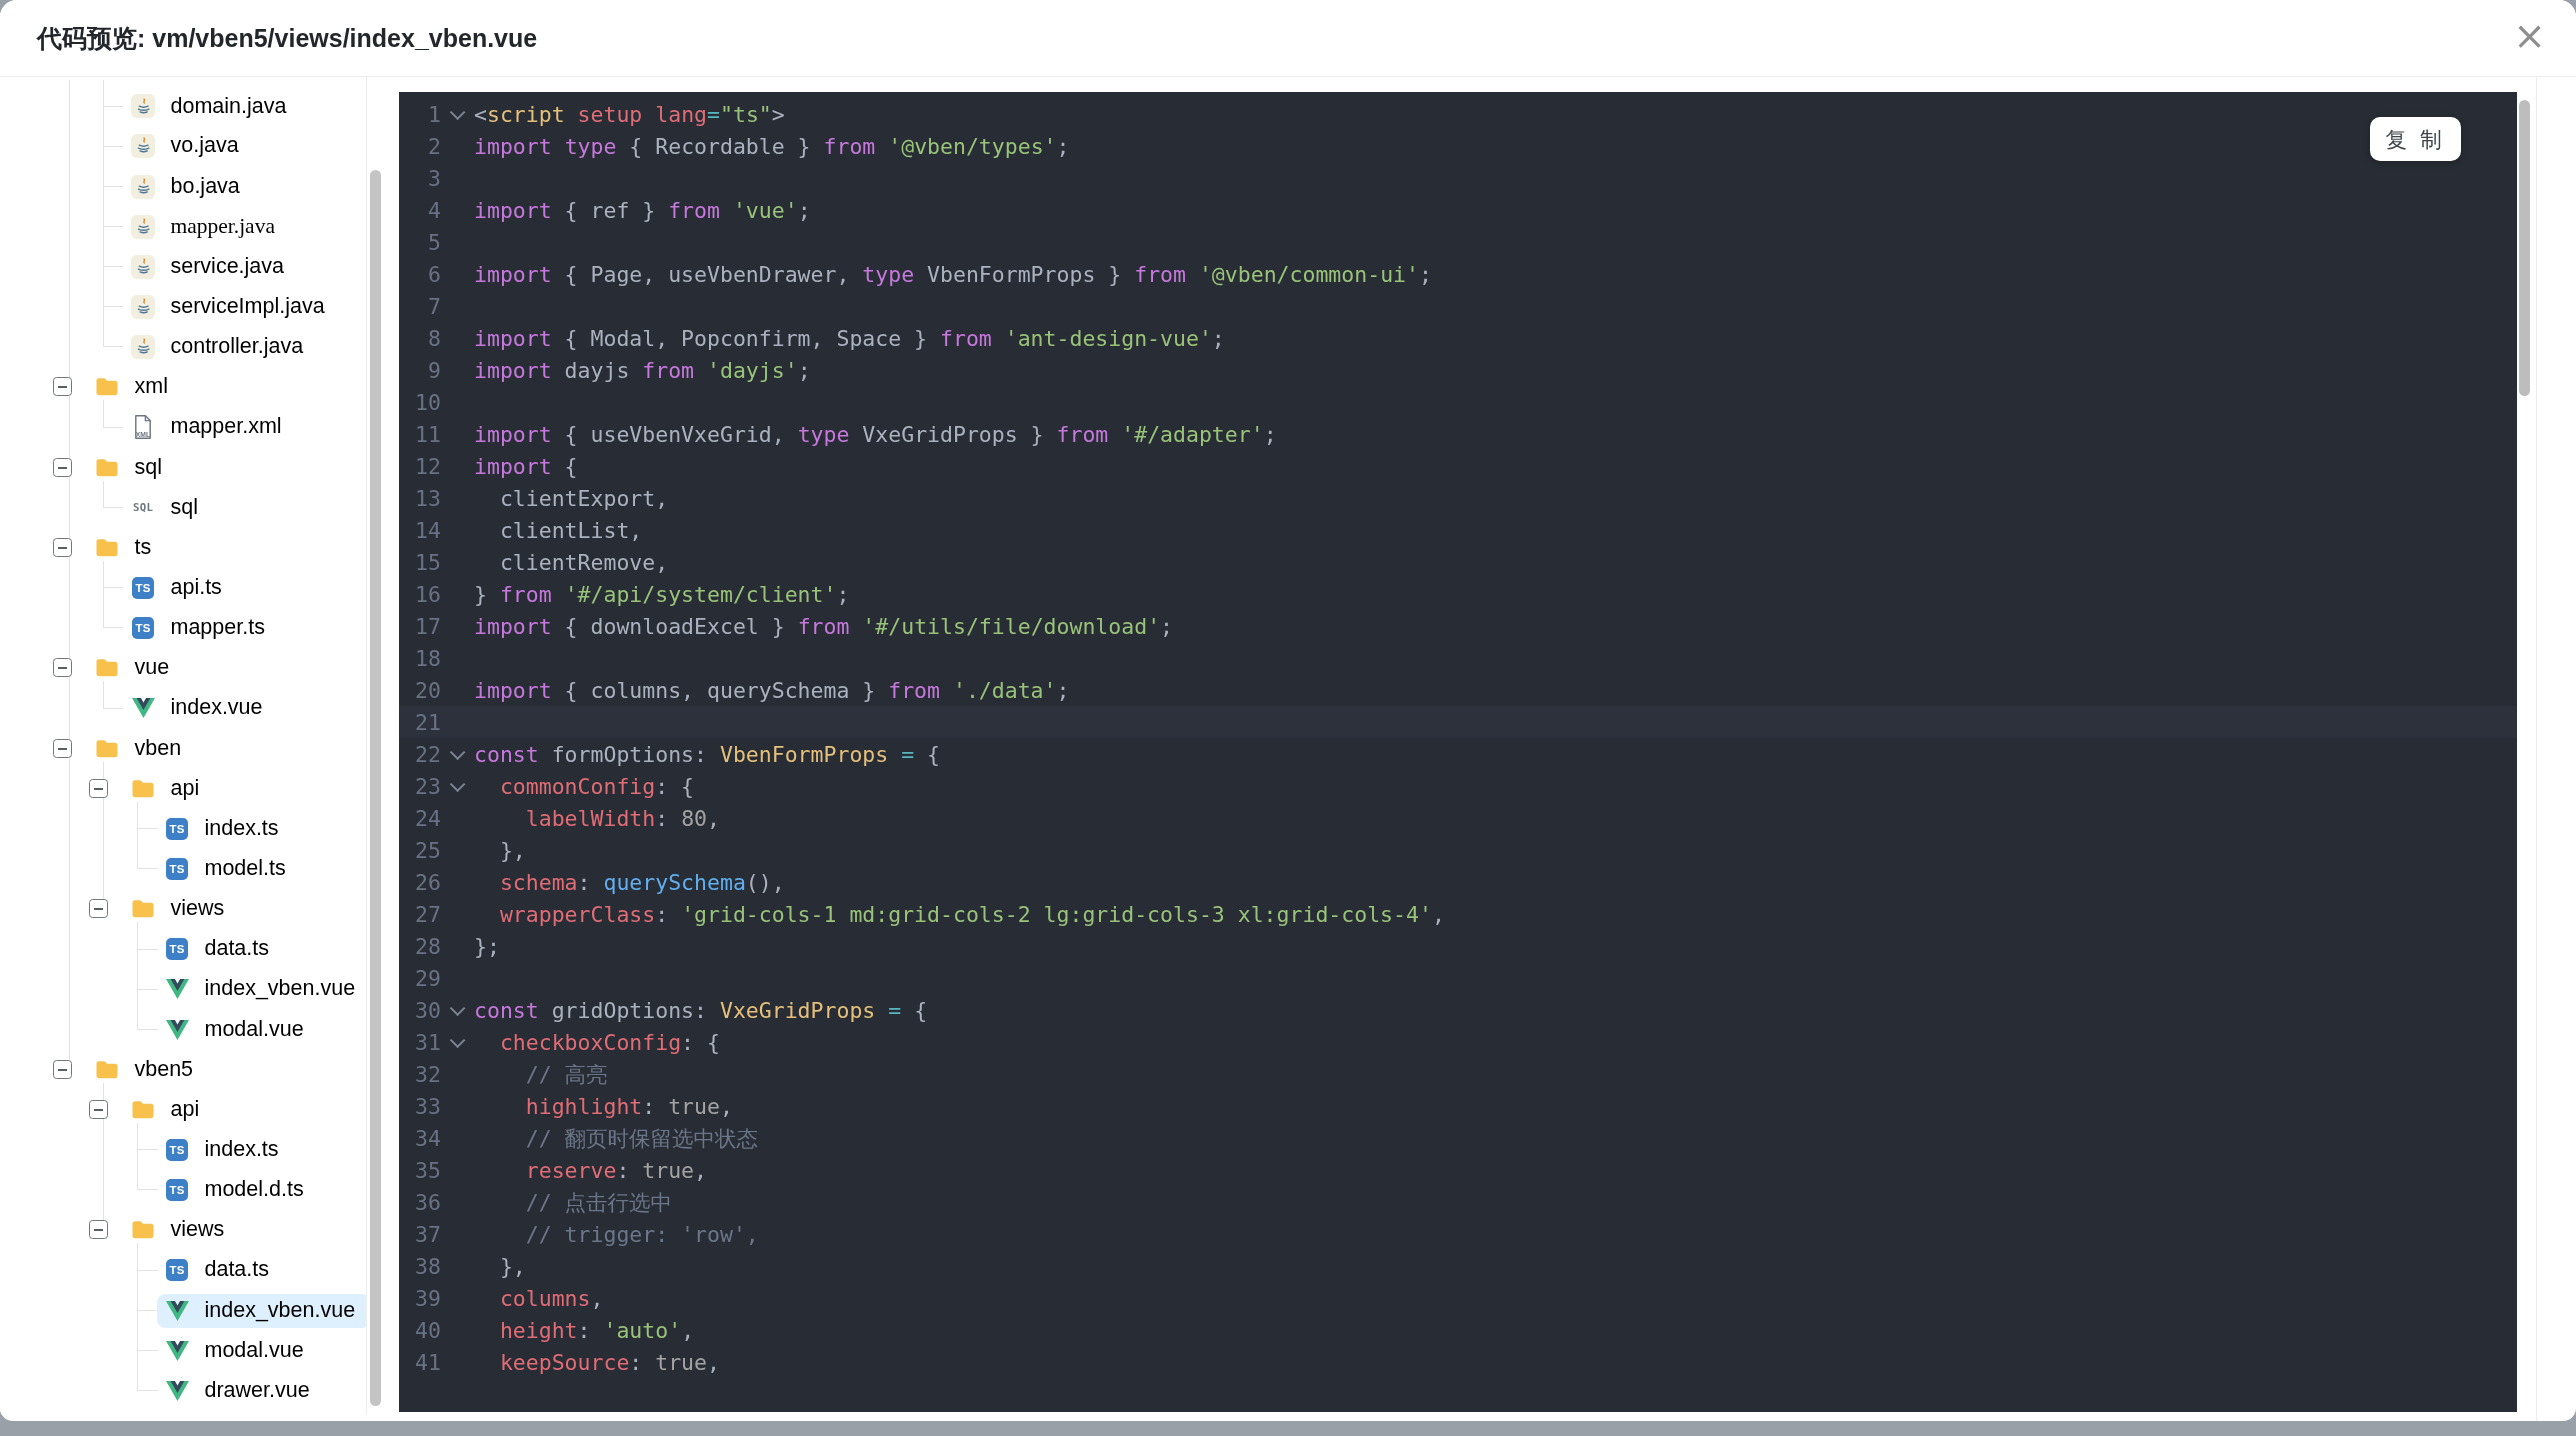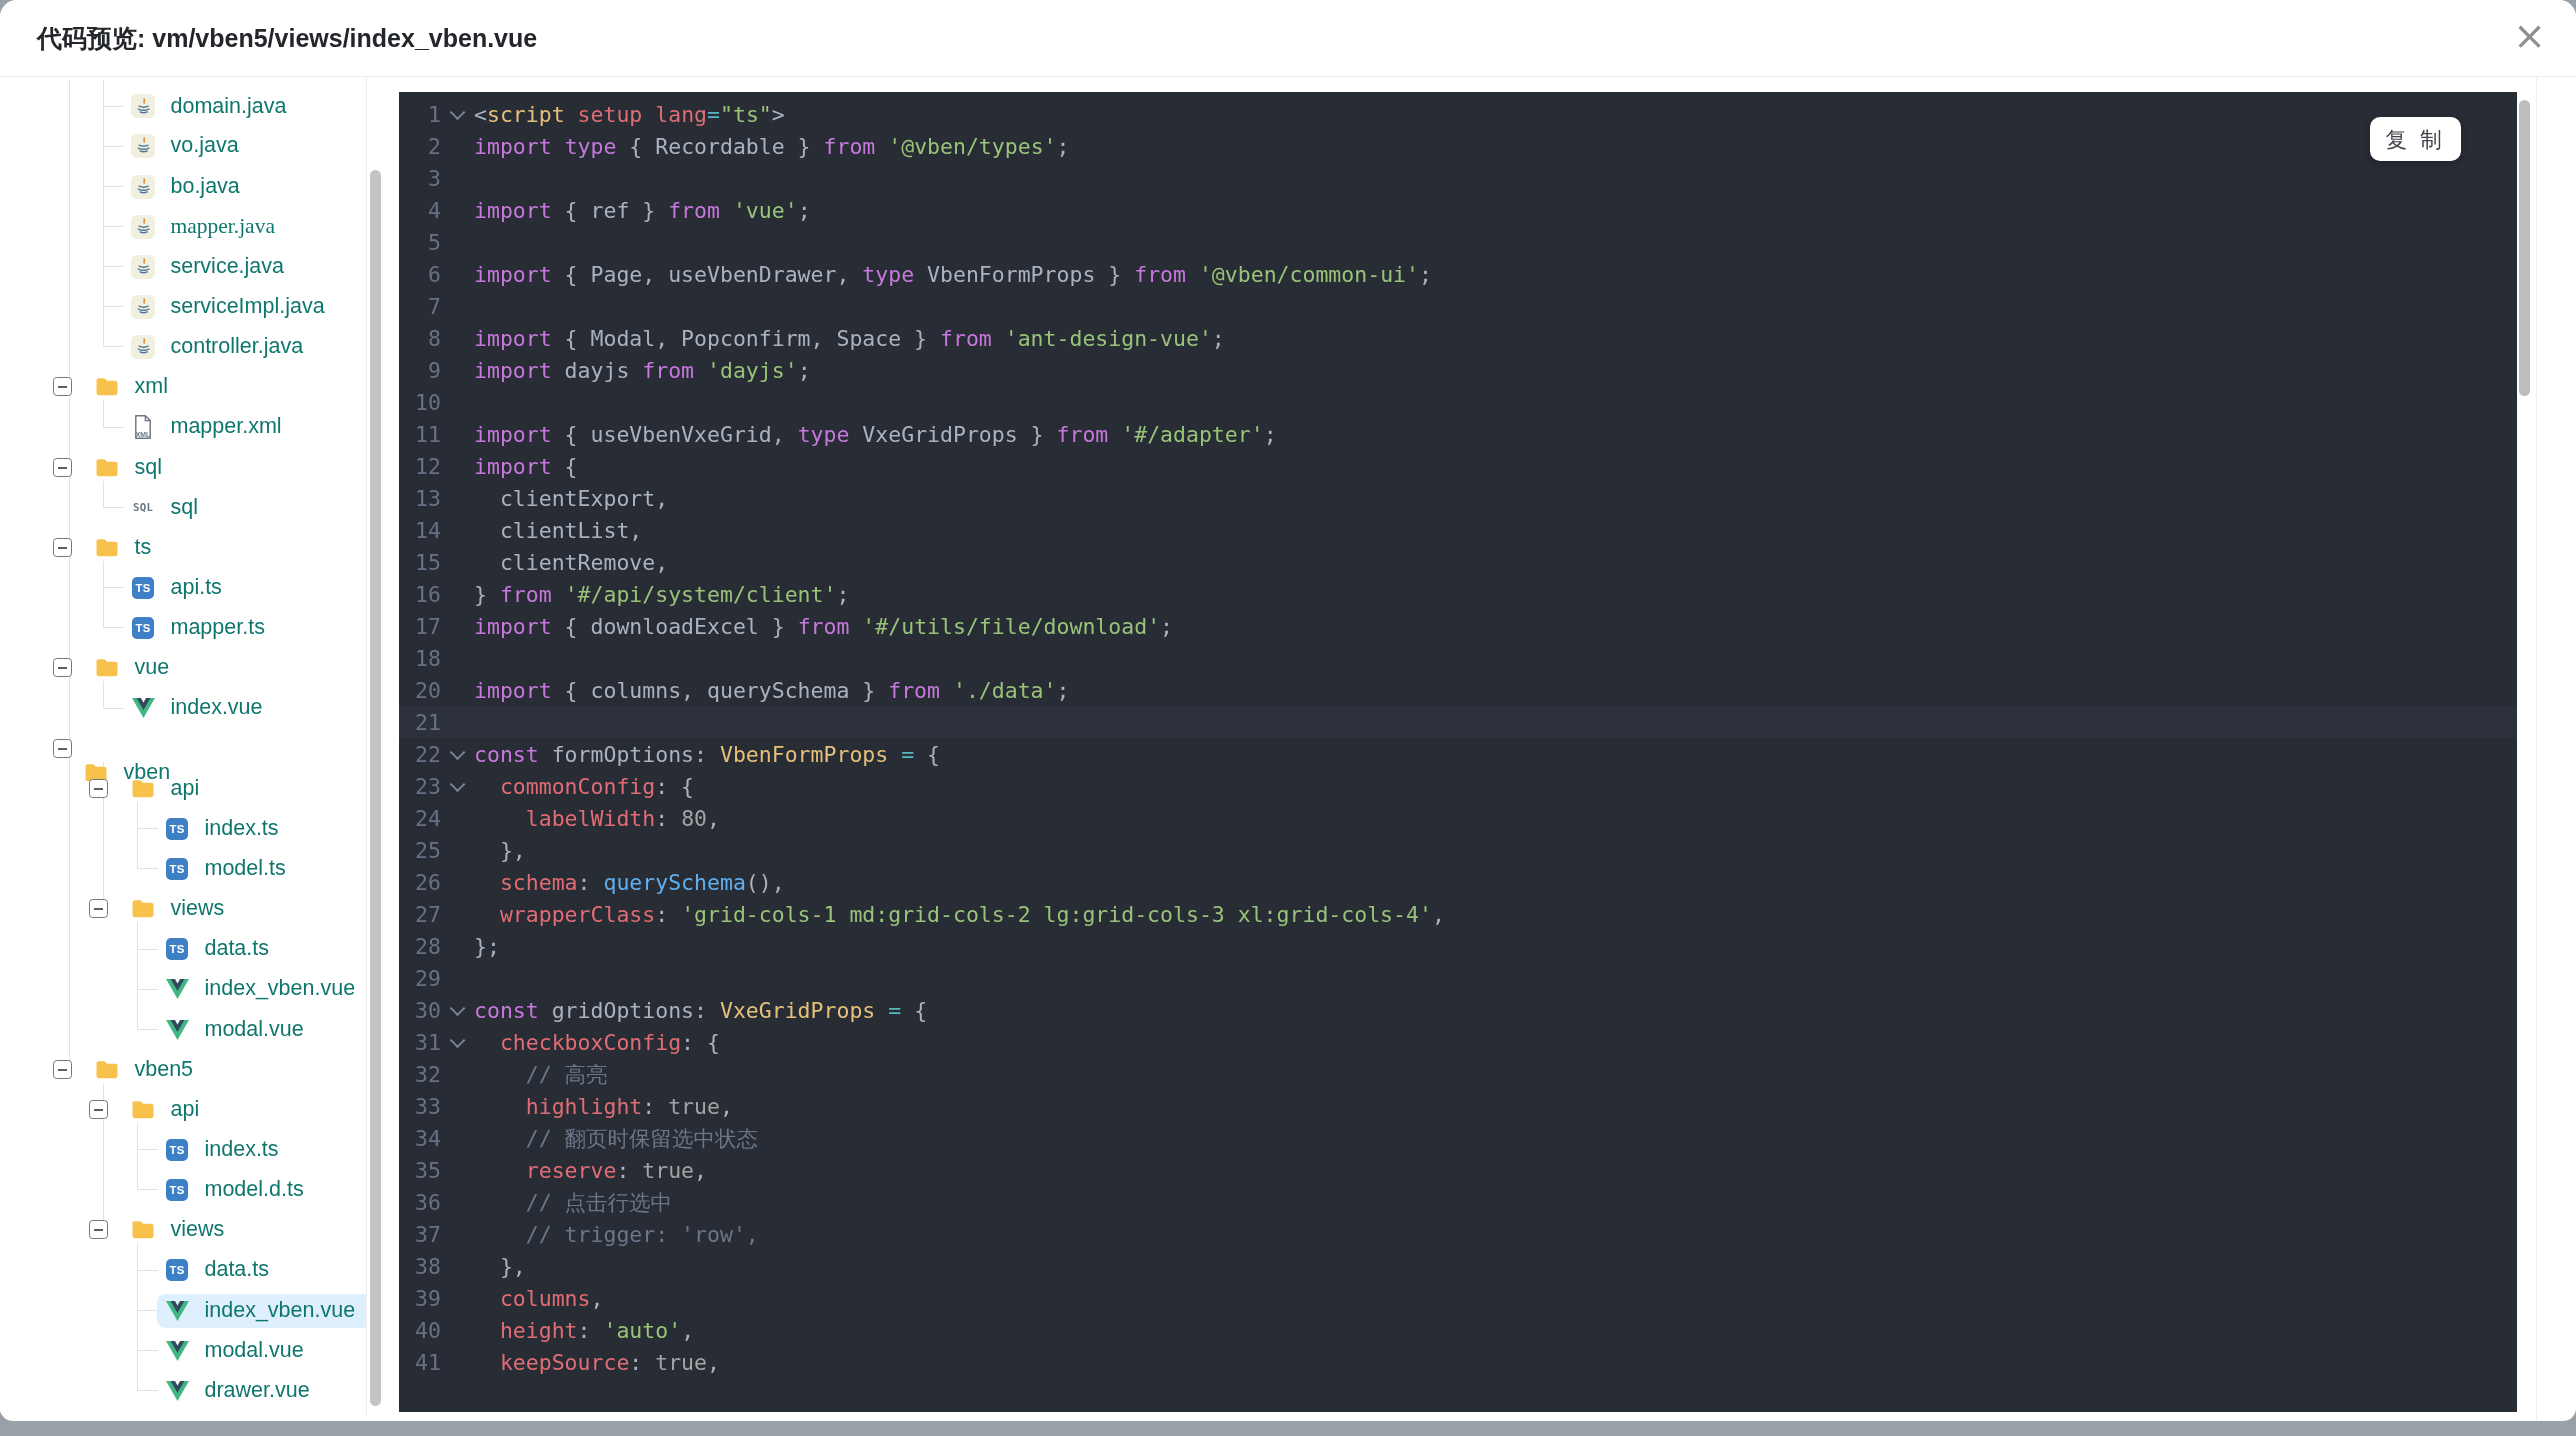--- a/index.html
+++ b/index.html
@@ -19,21 +19,21 @@
   .close{position:absolute;right:21.5px;top:11.4px;width:50px;height:50px;line-height:50px;text-align:center;font-size:39px;color:#8f8f8f;cursor:pointer;font-family:"DejaVu Sans",sans-serif}
   
   .tree{position:absolute;left:0;top:77px;width:366px;height:1338px;overflow:hidden;background:#fff}
   .guide{position:absolute;background:#e2e2e2}
   .trow{position:absolute;left:0;width:366px;height:40px}
   .cbox{position:absolute;width:19.3px;height:19.3px;box-sizing:border-box;border:1.8px solid #72777e;border-radius:3.6px;background:#fff;display:flex;align-items:center;justify-content:center;cursor:pointer}
   .cbox i{display:block;width:9.3px;height:1.8px;background:#5a5f66}
   .pill{position:absolute;top:2.9px;display:flex;align-items:center;height:34px;border-radius:8.6px;padding:0 15.7px 0 7.2px;cursor:pointer}
   .pill.sel{background:#def0fe}
   .icw{width:26px;height:26px;display:flex;align-items:center;justify-content:center;flex:0 0 auto}
-  .lab{font-size:21.5px;color:#0f766e;margin-left:14.3px;white-space:nowrap}
+  .lab{font-size:21.5px;color:#000000;margin-left:14.3px;white-space:nowrap}
   .tsic{width:22px;height:22px;border-radius:5px;background:#3e80c8;color:#fff;display:flex;align-items:center;justify-content:center;font-size:11.4px;font-weight:bold;letter-spacing:0.4px}
   .javaic{width:24px;height:24px;border-radius:5.7px;background:#f2eee0;display:flex;align-items:center;justify-content:center}
   .sqlic{font-family:"DejaVu Sans Mono",monospace;font-size:10.7px;font-weight:bold;color:#6d7682;letter-spacing:0.4px}
   .sep{position:absolute;width:1.4px;background:#ededed}
   .thumb{position:absolute;border-radius:6.4px;background:#c4c4c4;cursor:pointer}
   
   .code{position:absolute;left:399px;top:92px;width:2118px;height:1320px;background:#282c34;overflow:hidden;box-sizing:border-box;padding-top:6.4px}
   .cl{display:flex;align-items:center;height:32px;font-family:"DejaVu Sans Mono",monospace;font-size:21.5px;white-space:pre}
   .cl.active{background:#2c313c}
   .ln{width:42px;flex:0 0 auto;text-align:right;color:#697184}
@@ -292,21 +292,21 @@
               <path fill="#35495e" d="M161.1 0l-30.2 52.4L100.6 0H52.3l78.6 136L209.4 0z"></path>
             </svg>
           </span>
           <span class="lab">index.vue</span>
         </div>
       </div>
       <div class="trow" style="top: 652px;">
         <div class="cbox" style="left: 53px; top: 10px;">
           <i></i>
         </div>
-        <div class="pill" style="left: 76px; margin-top: 24px;">
+        <div class="pill" style="left: 87px;">
           <span class="icw">
             <svg viewBox="0 0 24 19" width="24" height="19.3">
               <path fill="#f8c14b" d="M1.5 3.2C1.5 2 2.5 1 3.7 1h4.9c.6 0 1.2.3 1.6.7l1.7 1.8h8.4c1.2 0 2.2 1 2.2 2.2v10.1c0 1.2-1 2.2-2.2 2.2H3.7c-1.2 0-2.2-1-2.2-2.2z"></path>
             </svg>
           </span>
           <span class="lab">vben</span>
         </div>
       </div>
       <div class="trow" style="top: 692px;">
         <div class="cbox" style="left: 89px; top: 10px;">

